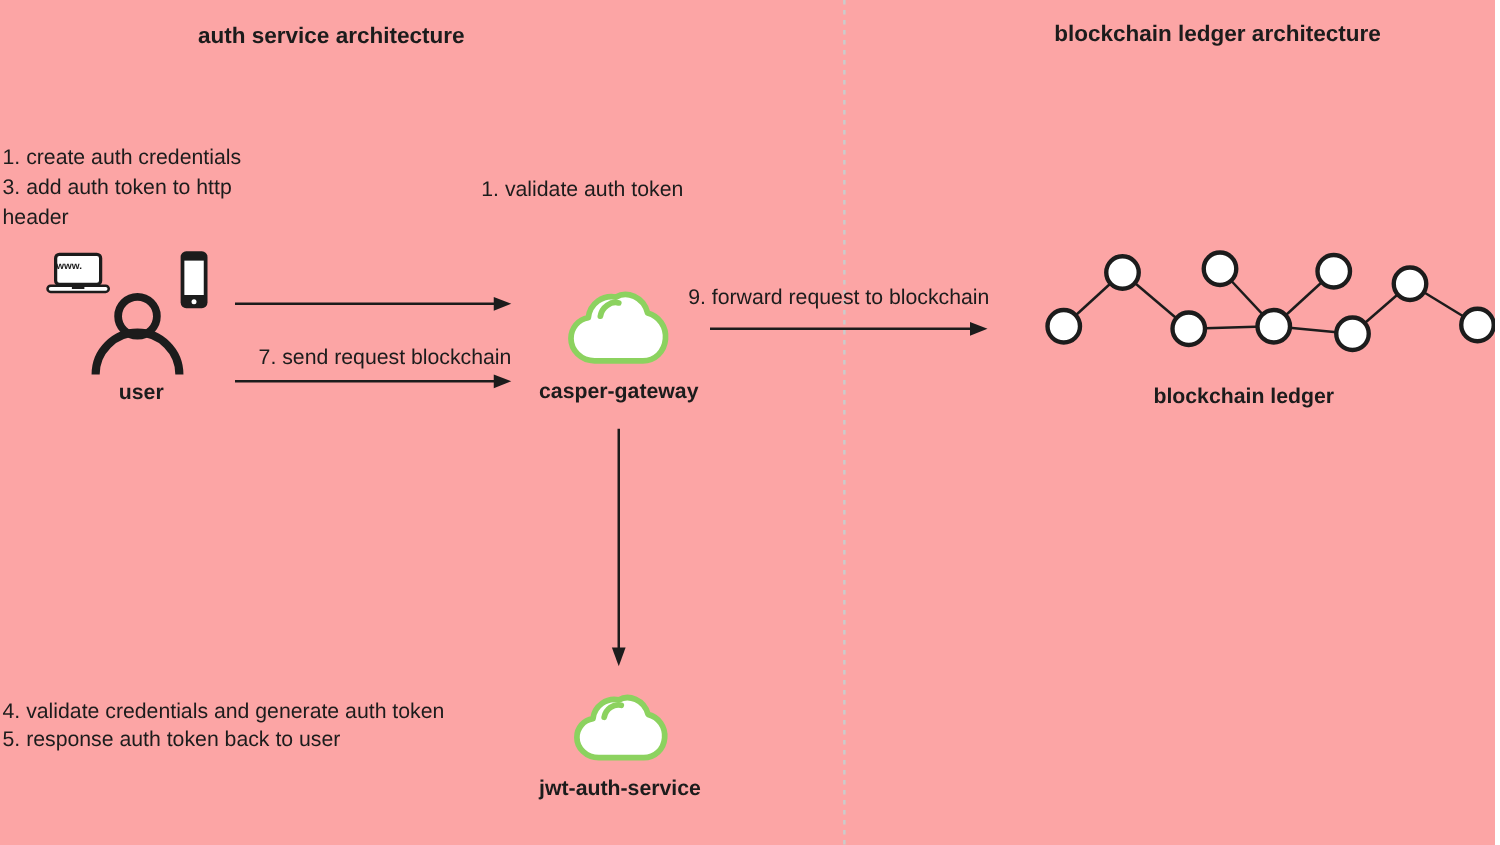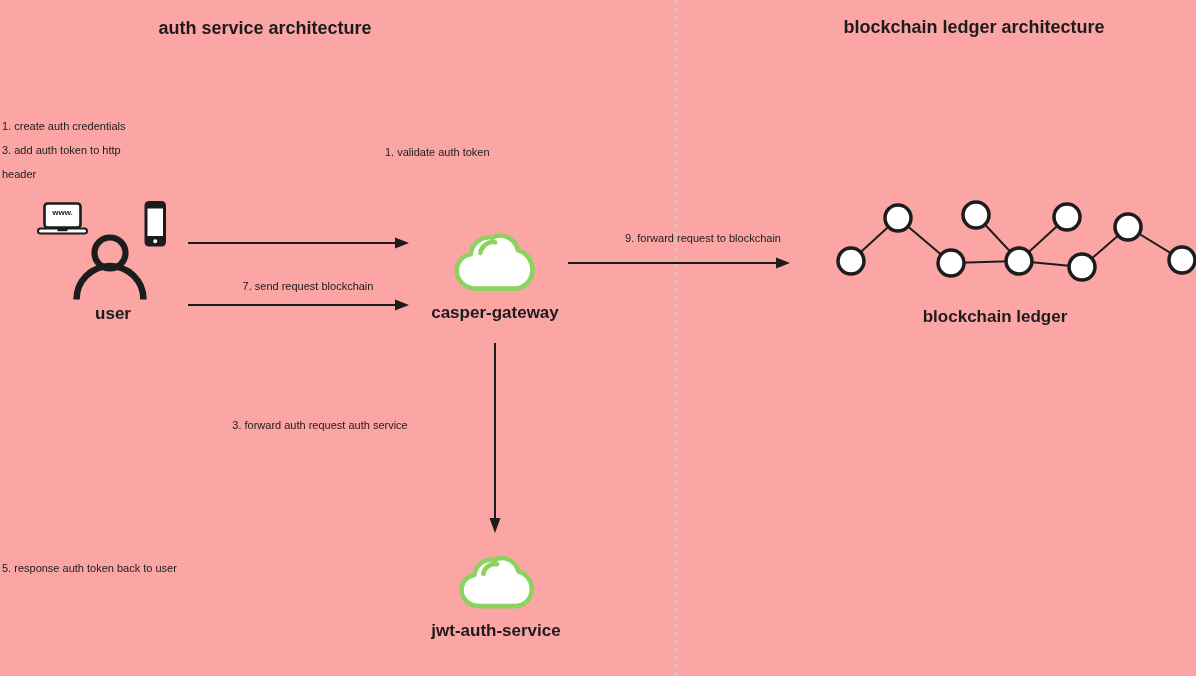--- a/index.html
+++ b/index.html
@@ -5,28 +5,28 @@
   html,body{margin:0;padding:0;background:#fff;}
   .canvas{
     position:relative;
     width:1196px;height:676px;
     background:#fca5a5;
     font-family:Liberation Sans, sans-serif;
     color:#1c1c1c;
     overflow:hidden;
   }
   .layer{position:absolute;left:0;top:0;width:1200px;height:676px;}
-  .txt{position:absolute;white-space:nowrap;font-size:11px;line-height:24px;color:#1c1c1c;}
+  .txt{position:absolute;white-space:nowrap;font-size:17px;line-height:24px;color:#1c1c1c;}
   .txt.center{transform:translateX(-50%);text-align:center;}
   .title{font-weight:bold;font-size:18px;}
   .label{font-weight:bold;font-size:17px;}
   .multiline div{white-space:nowrap;}
   .www{
     position:absolute;left:45px;top:208px;width:35px;
-    font-size:8px;font-weight:bold;text-align:center;letter-spacing:0px;
+    font-size:8px;font-weight:bold;text-align:left;letter-spacing:0px;
     line-height:10px;color:#1c1c1c;
   }
   
   .ink-line{stroke:#1c1c1c;stroke-width:2;fill:none;}
   .ink-head{fill:#1c1c1c;stroke:none;}
   .cloud{stroke:#8cd25f;stroke-width:4.6;fill:#ffffff;stroke-linecap:round;stroke-linejoin:round;}
   .cloud-detail{stroke:#8cd25f;stroke-width:4.6;fill:none;stroke-linecap:round;}
   .person{stroke:#1c1c1c;fill:none;}
   .edge{stroke:#1c1c1c;stroke-width:2;}
   .node{fill:#ffffff;stroke:#1c1c1c;stroke-width:3.5;}
@@ -120,25 +120,25 @@
     <div>1. create auth credentials</div>
     <div>3. add auth token to http</div>
     <div>header</div>
   </div>
 
   <div class="txt" style="left:385px;top:140px;">1. validate auth token</div>
 
 
   <div class="txt center" style="left:308px;top:274px;">7. send request blockchain</div>
 
-  <div class="txt center" style="left:671px;top:226px;margin-left:32px;">9. forward request to blockchain</div>
+  <div class="txt center" style="left:671px;top:226px;">9. forward request to blockchain</div>
 
-  <div class="txt center" style="left:320px;top:413px;">3. forward auth request auth service</div>
 
   <div class="txt multiline" style="left:2px;top:557px;line-height:23px;">
+    <div>4. validate credentials and generate auth token</div>
     <div>5. response auth token back to user</div>
   </div>
 
   <div class="txt label center" style="left:113px;top:302px;">user</div>
 
   <div class="txt label center" style="left:495px;top:301px;">casper-gateway</div>
 
   <div class="txt label center" style="left:995px;top:305px;">blockchain ledger</div>
 
   <div class="txt label center" style="left:496px;top:619px;">jwt-auth-service</div>

